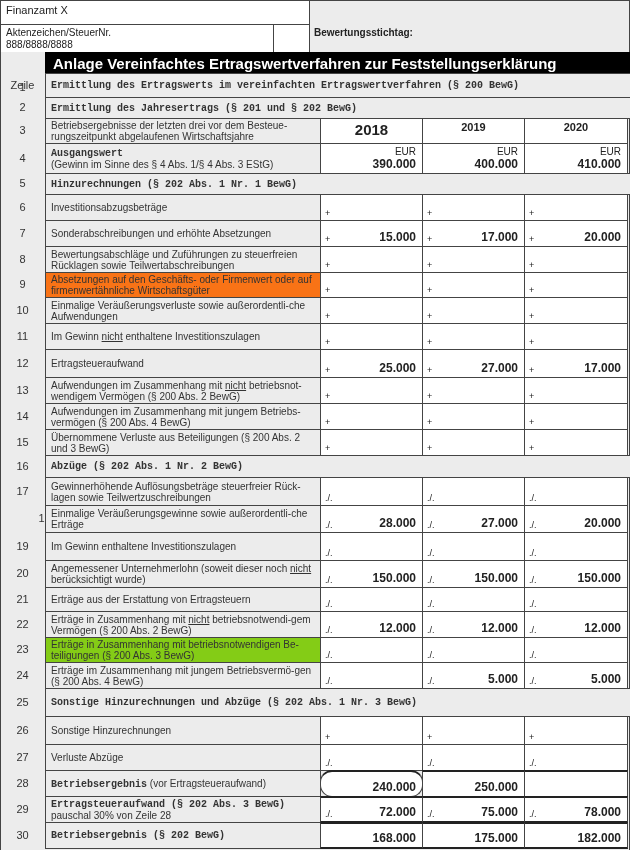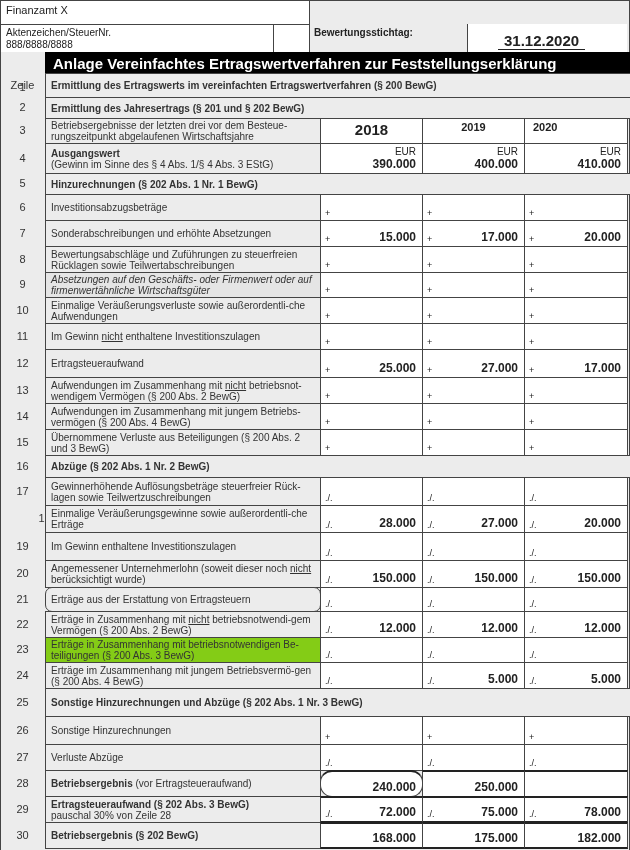--- a/index.html
+++ b/index.html
@@ -3,21 +3,21 @@
 <meta charset="utf-8">
 <style>
   html, body { margin:0; padding:0; background:#ffffff; }
   body { width:630px; height:850px; position:relative; overflow:hidden;
          font-family:"Liberation Sans", sans-serif; color:#222; }
   .abs { position:absolute; box-sizing:border-box; }
   .frame { left:0; top:0; width:630px; height:850px; }
   .b { border:1px solid #444; }
   .gray { background:#ececec; }
   .white { background:#ffffff; }
-  .bold { font-weight:bold; }
+  .bold { font-weight:bold;font-family:Liberation Mono, monospace; }
   .sign { font-size:9px; }
   .zcell { text-align:center; font-size:11px; color:#333; display:flex; align-items:center; justify-content:center; flex-direction:column; line-height:13px; }
   .lcell { padding:1px 5px; display:flex; flex-direction:column; justify-content:center; font-size:10px; line-height:11px; color:#333; }
   .vcell { padding:0 3px; }
   .vcell .sign { position:absolute; left:4px; bottom:2px; }
   .vcell .val { position:absolute; right:6px; bottom:2px; font-size:12px; font-weight:bold; }
   .title-bar { background:#000; color:#fff; font-weight:bold; font-size:15px; padding-left:8px; display:flex; align-items:center; }
   u { text-decoration:underline; }
 </style>
 </head>
@@ -27,23 +27,20 @@
 
   <div class="abs b white" style="left:0;top:0;width:310px;height:25px;padding:3px 5px;font-size:11px;">
     <span>Finanzamt X</span>
   </div>
   <div class="abs b white" style="left:0;top:24px;width:274px;height:29px;padding:2px 5px;font-size:10px;line-height:12px;">
     <div>Aktenzeichen/SteuerNr.</div>
     <div>888/8888/8888</div>
   </div>
   <div class="abs b gray" style="left:309px;top:0;width:321px;height:53px;"></div>
   <div class="abs" style="left:314px;top:27px;font-size:10px;font-weight:bold;">Bewertungsstichtag:</div>
-  <div class="abs white" style="left:467px;top:24px;width:160px;height:28px;border-left:1px solid #444;">
-    <div class="abs" style="left:30px;top:8px;font-size:15px;font-weight:bold;border-bottom:1px solid #222;padding:0 6px;">31.12.2020</div>
-  </div>
 
   <div class="abs gray" style="left:0;top:52px;width:630px;height:798px;border-left:1px solid #444;border-right:1px solid #444;"></div>
 
   <div class="abs zcell" style="left:0;top:70px;width:45px;height:30px;">
     <span>Zeile</span>
   </div>
 
   <div class="abs title-bar" style="left:45px;top:52px;width:585px;height:22px;">
     <span>Anlage Vereinfachtes Ertragswertverfahren zur Feststellungserklärung</span>
   </div>
@@ -56,21 +53,21 @@
       <div class="abs zcell" style="left:0;top:97px;width:45px;height:21px;">2</div>
       <div class="abs lcell b" style="left:45px;top:97px;width:586px;height:22px;background:#ececec;">
         <span class="bold">Ermittlung des Jahresertrags (§ 201 und § 202 BewG)</span>
       </div>
       <div class="abs zcell" style="left:0;top:118px;width:45px;height:25px;">3</div>
       <div class="abs lcell b" style="left:45px;top:118px;width:276px;height:26px;background:#ececec;">
         <span>Betriebsergebnisse der letzten drei vor dem Besteue-rungszeitpunkt abgelaufenen Wirtschaftsjahre</span>
       </div>
       <div class="abs b white" style="left:320px;top:118px;width:103px;height:26px;text-align:center;font-size:15px;font-weight:bold;padding-top:2px;">2018</div>
       <div class="abs b white" style="left:422px;top:118px;width:103px;height:26px;text-align:center;font-size:11px;font-weight:bold;padding-top:2px;">2019</div>
-      <div class="abs b white" style="left:524px;top:118px;width:104px;height:34px;font-size:11px;font-weight:bold;padding-top:2px;padding-left:8px;">2020</div>
+      <div class="abs b white" style="left:524px;top:118px;width:104px;height:34px;text-align:center;font-size:11px;font-weight:bold;padding-top:2px;">2020</div>
       <div class="abs zcell" style="left:0;top:143px;width:45px;height:30px;">4</div>
       <div class="abs lcell b" style="left:45px;top:143px;width:276px;height:31px;background:#ececec;">
         <span class="bold">Ausgangswert</span>
         <span>(Gewinn im Sinne des § 4 Abs. 1/§ 4 Abs. 3 EStG)</span>
       </div>
       <div class="abs b white vcell" style="left:320px;top:143px;width:103px;height:31px;">
         <div style="position:absolute;right:6px;top:2px;font-size:10px;">EUR</div>
         <span class="val">390.000</span>
       </div>
       <div class="abs b white vcell" style="left:422px;top:143px;width:103px;height:31px;">
@@ -127,21 +124,21 @@
       </div>
       <div class="abs b white vcell" style="left:422px;top:246px;width:103px;height:27px;">
         <span class="sign">+</span>
         <span class="val"></span>
       </div>
       <div class="abs b white vcell" style="left:524px;top:246px;width:104px;height:27px;">
         <span class="sign">+</span>
         <span class="val"></span>
       </div>
       <div class="abs zcell" style="left:0;top:272px;width:45px;height:25px;">9</div>
-      <div class="abs lcell b" style="left:45px;top:272px;width:276px;height:26px;background:#e5e5e5;font-style:italic;">
+      <div class="abs lcell b" style="left:45px;top:272px;width:276px;height:26px;background:#f97316;">
         <span>Absetzungen auf den Geschäfts- oder Firmenwert oder auf firmenwertähnliche Wirtschaftsgüter</span>
       </div>
       <div class="abs b white vcell" style="left:320px;top:272px;width:103px;height:26px;">
         <span class="sign">+</span>
         <span class="val"></span>
       </div>
       <div class="abs b white vcell" style="left:422px;top:272px;width:103px;height:26px;">
         <span class="sign">+</span>
         <span class="val"></span>
       </div>
@@ -307,21 +304,21 @@
       </div>
       <div class="abs b white vcell" style="left:422px;top:560px;width:103px;height:28px;">
         <span class="sign">./.</span>
         <span class="val">150.000</span>
       </div>
       <div class="abs b white vcell" style="left:524px;top:560px;width:104px;height:28px;">
         <span class="sign">./.</span>
         <span class="val">150.000</span>
       </div>
       <div class="abs zcell" style="left:0;top:587px;width:45px;height:24px;">21</div>
-      <div class="abs lcell b" style="left:45px;top:587px;width:276px;height:25px;background:#ececec;border-radius:7px;">
+      <div class="abs lcell b" style="left:45px;top:587px;width:276px;height:25px;background:#ececec;">
         <span>Erträge aus der Erstattung von Ertragsteuern</span>
       </div>
       <div class="abs b white vcell" style="left:320px;top:587px;width:103px;height:25px;">
         <span class="sign">./.</span>
         <span class="val"></span>
       </div>
       <div class="abs b white vcell" style="left:422px;top:587px;width:103px;height:25px;">
         <span class="sign">./.</span>
         <span class="val"></span>
       </div>

